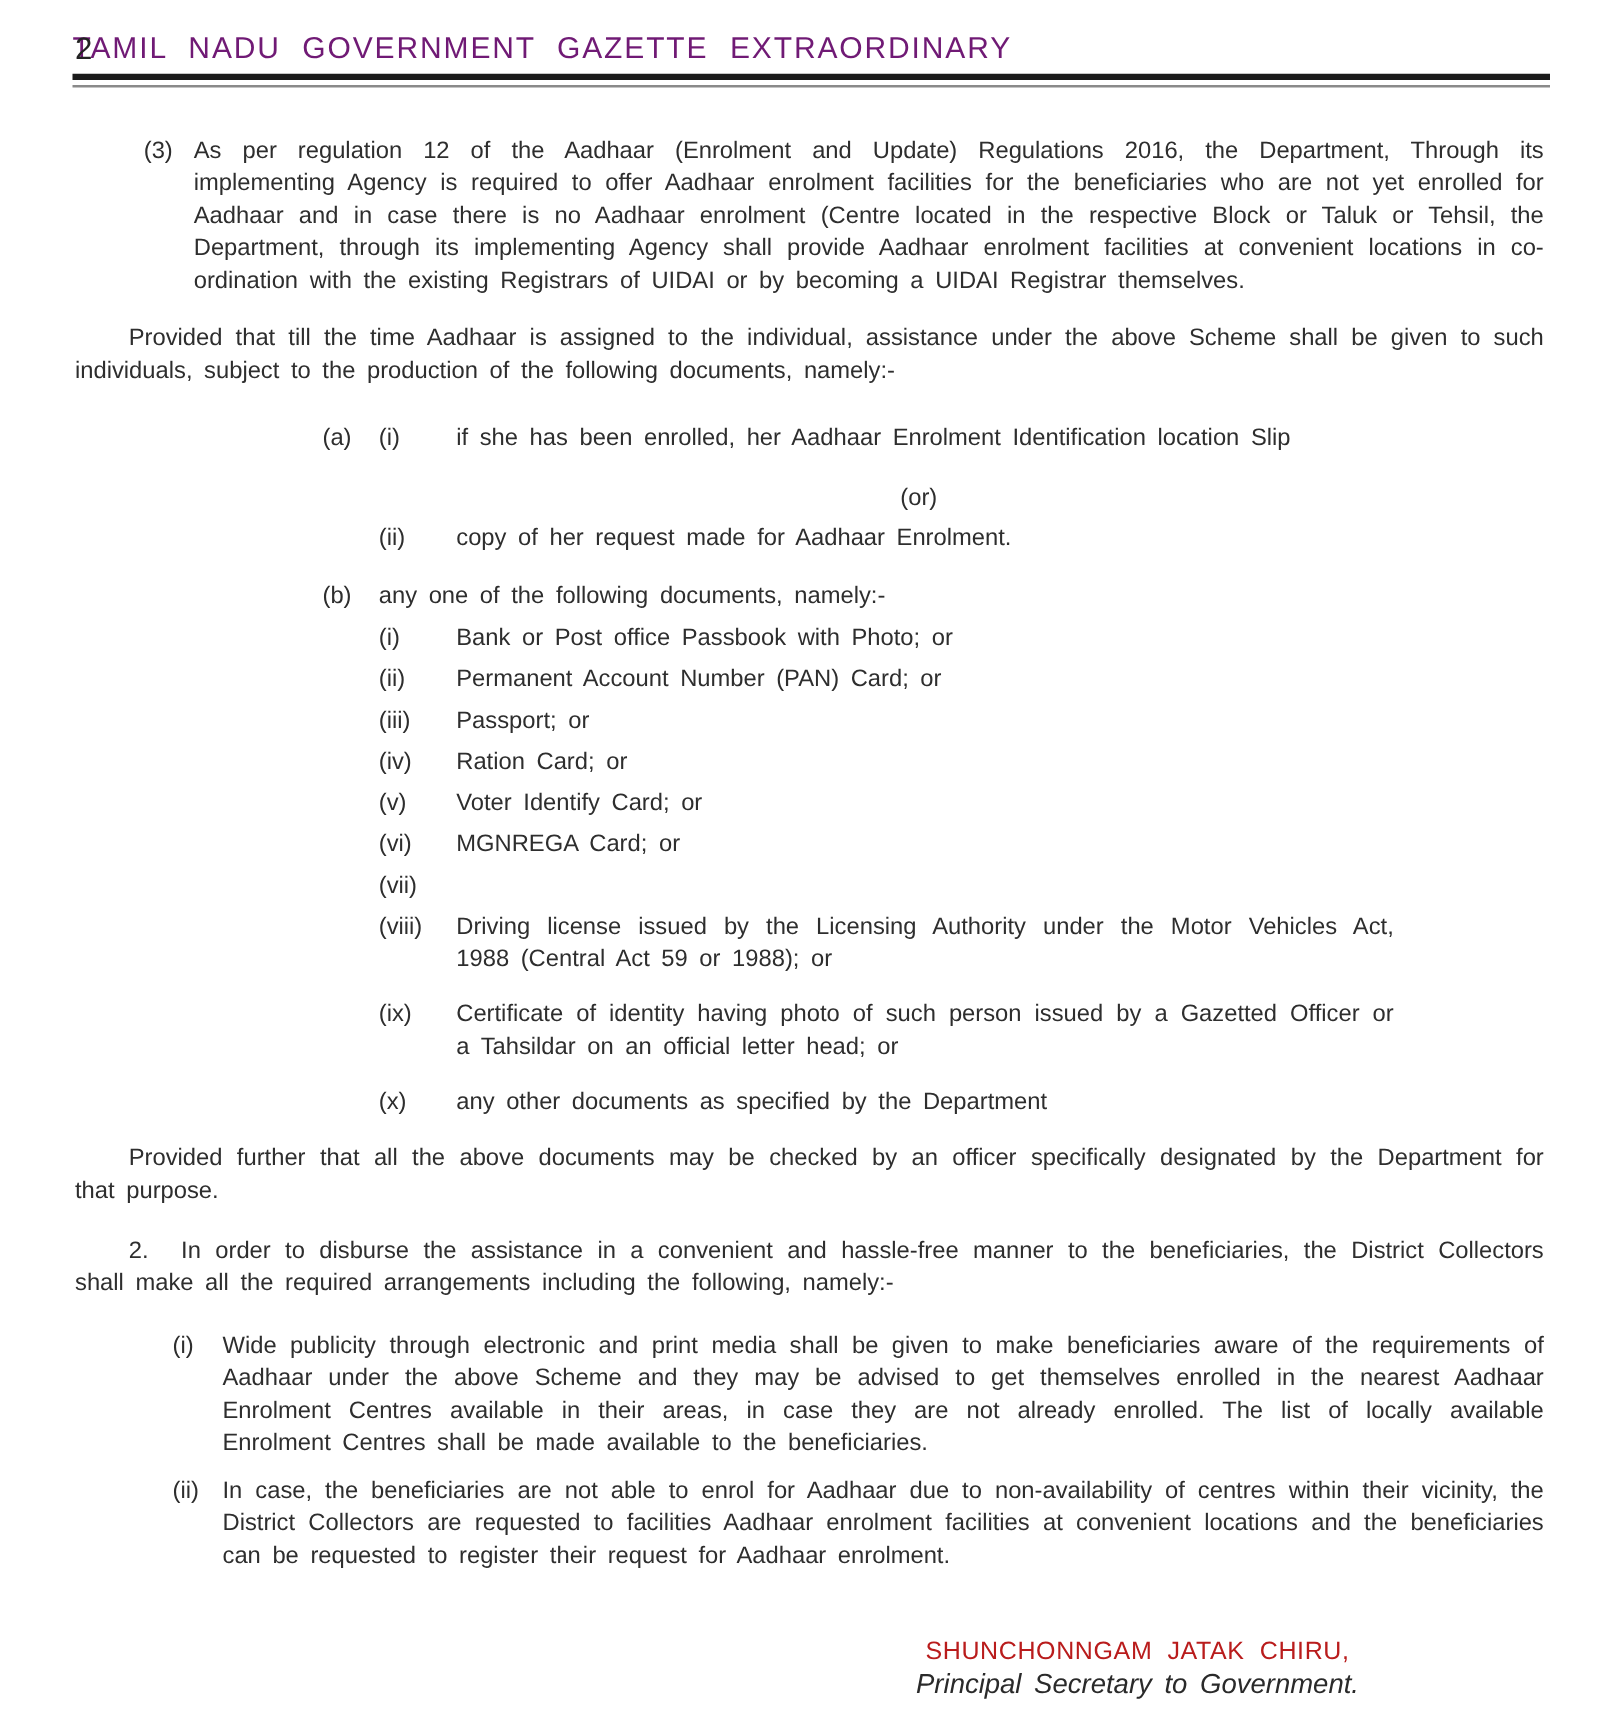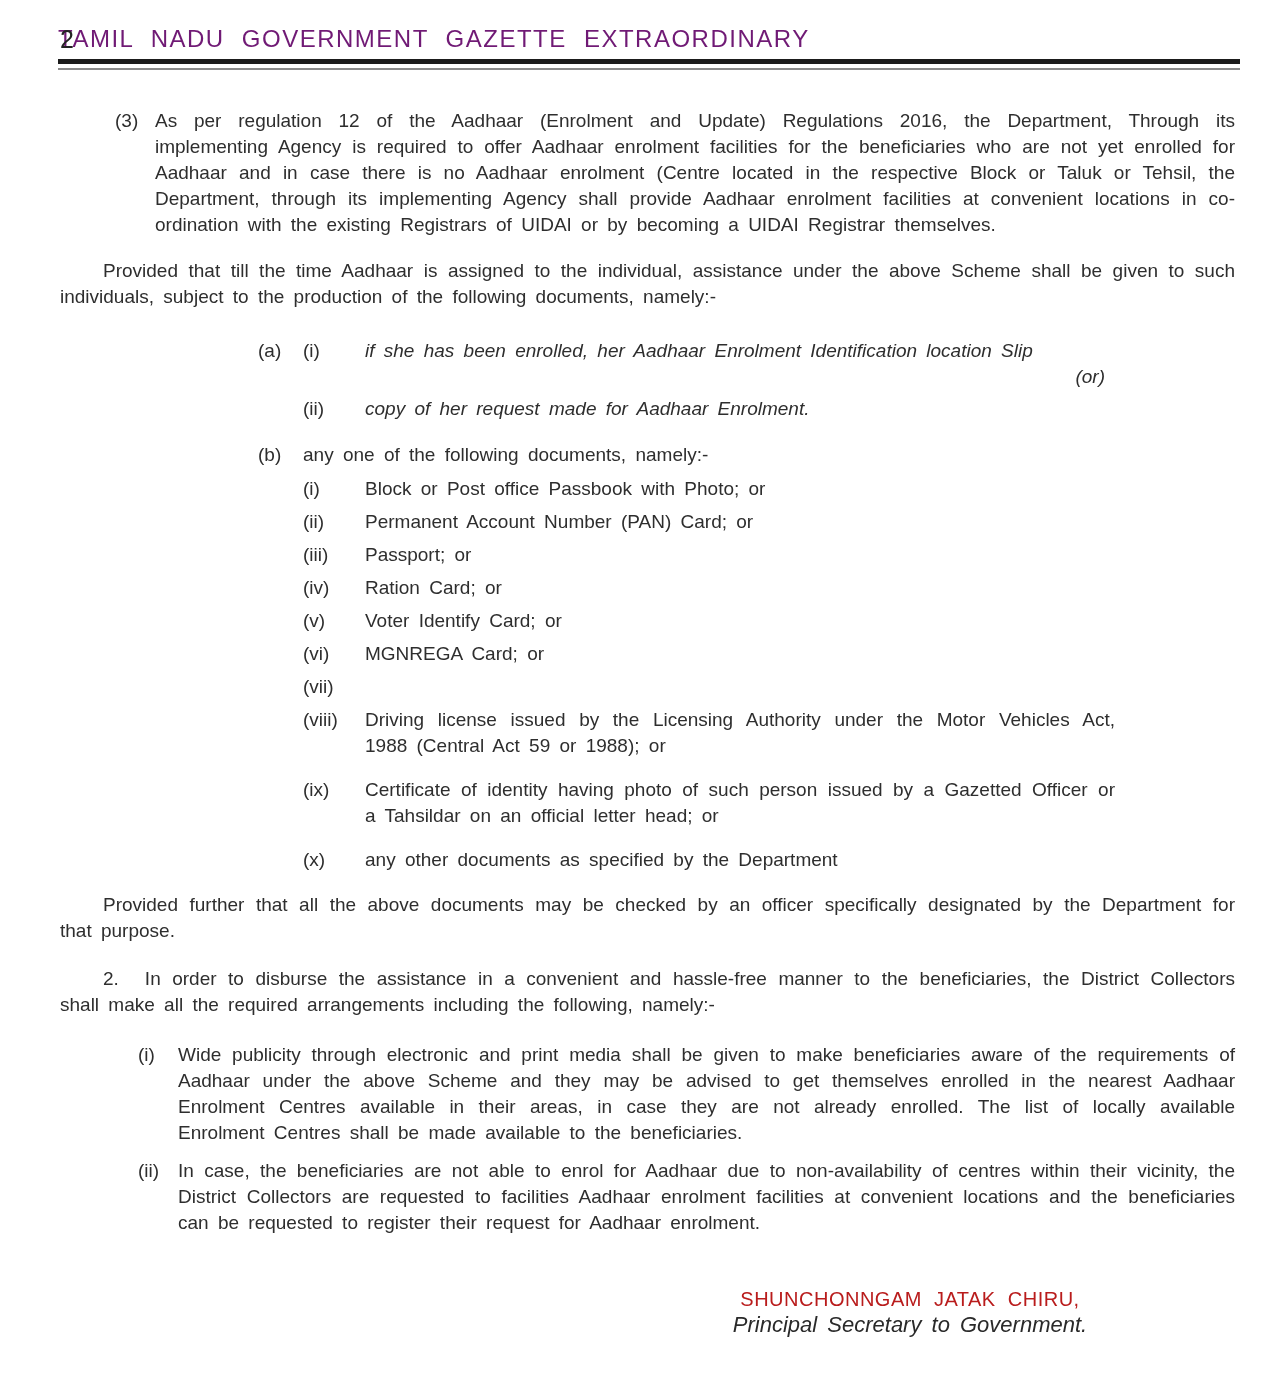--- a/index.html
+++ b/index.html
@@ -72,23 +72,23 @@
   .plain {
     margin: 0 0 28px 0;
     text-indent: 43px;
   }
   .num-gap { padding-left: 26px; }
   
   .clause { padding-left: 198px; }
   .c-row { display: flex; align-items: flex-start; }
   .c-a   { flex: 0 0 45px; }
   .c-i   { flex: 0 0 62px; }
-  .c-txt { flex: 0 0 740px; max-width: 740px; font-style: italic; }
+  .c-txt { flex: 0 0 740px; max-width: 740px; }
   .c-txt-b { flex: 0 0 750px; max-width: 750px; }
-  .or-line { text-align: right; }
+  .or-line { text-align: center; margin-top: 22px; }
   .mt6  { margin-top: 6px; }
   .mt18 { margin-top: 18px; }
   .mb7  { margin-bottom: 7px; }
   .mb8  { margin-bottom: 8px; }
   .clause-a { margin-bottom: 20px; }
   .clause-b { margin-bottom: 19px; }
   
   .arr { padding-left: 78px; margin-bottom: 12px; }
   .arr .a-lbl { flex: 0 0 40px; }
   .arr .a-txt { flex: 1; }
@@ -151,21 +151,21 @@
 
     <div class="clause clause-b">
       <div class="c-row mb8">
         <span class="c-a">(b)</span>
         <div>any one of the following documents, namely:-</div>
       </div>
 
       <div class="c-row mb7">
         <span class="c-a"></span>
         <span class="c-i">(i)</span>
-        <div class="c-txt-b just">Block or Post office Passbook with Photo; or</div>
+        <div class="c-txt-b just">Bank or Post office Passbook with Photo; or</div>
       </div>
       <div class="c-row mb7">
         <span class="c-a"></span>
         <span class="c-i">(ii)</span>
         <div class="c-txt-b just">Permanent Account Number (PAN) Card; or</div>
       </div>
       <div class="c-row mb7">
         <span class="c-a"></span>
         <span class="c-i">(iii)</span>
         <div class="c-txt-b just">Passport; or</div>

